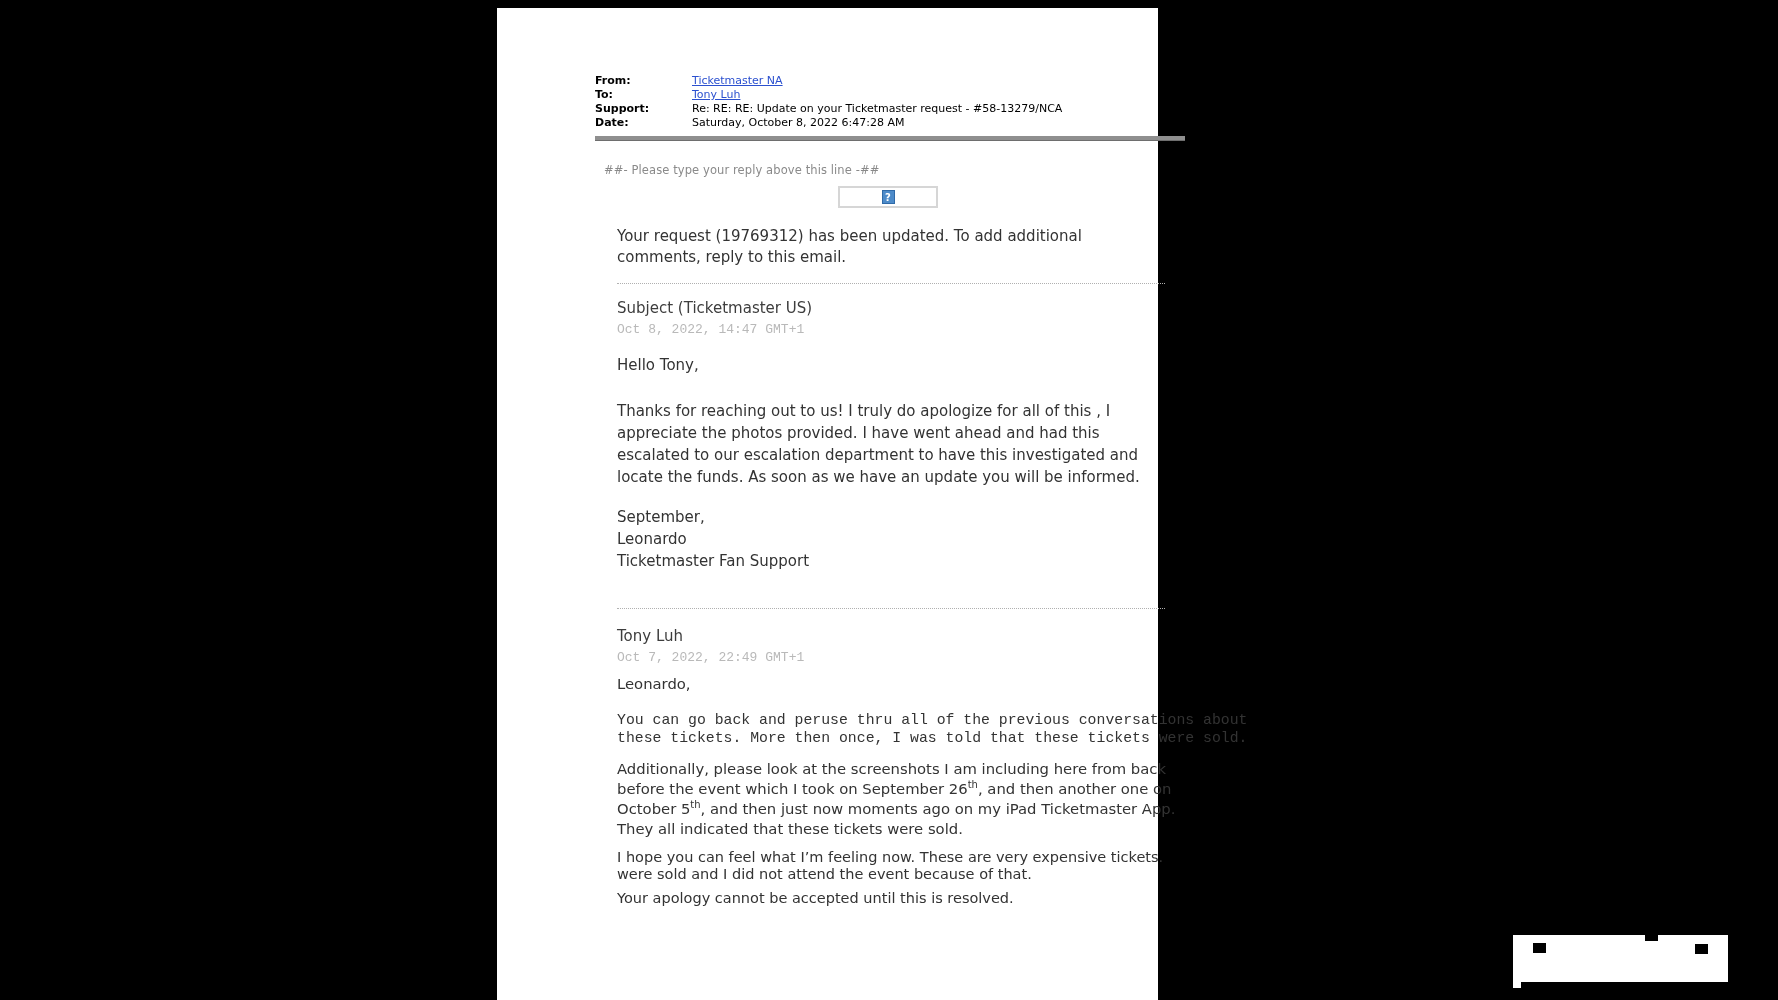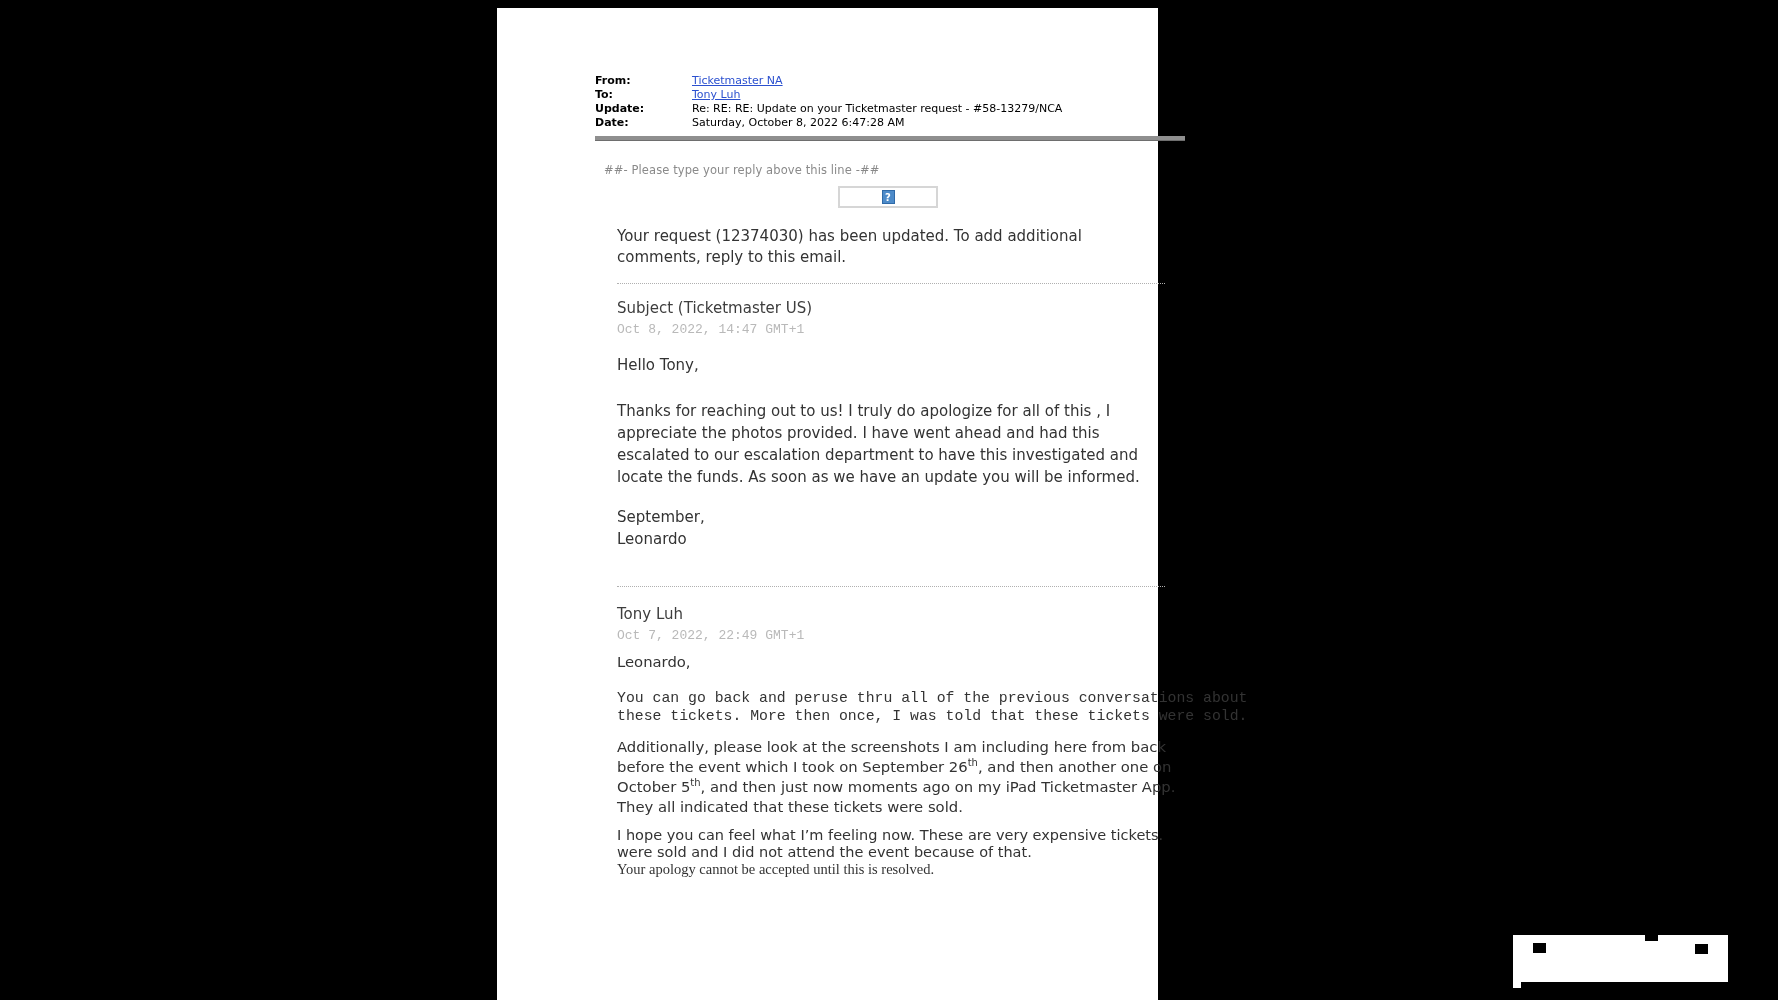--- a/index.html
+++ b/index.html
@@ -57,21 +57,21 @@
 
   .greeting-1 { margin-top:17px; font-size:15px; line-height:21px; }
   .para-1 { margin-top:24px; font-size:15px; line-height:22px; }
   .sig { margin-top:18px; font-size:15px; line-height:22px; }
 
   .author-2 { margin-top:17px; }
   .greeting-2 { margin-top:9px; font-size:14.8px; line-height:18px; }
   .t-p1 { margin-top:18px; font-size:14.8px; line-height:18px;font-family:Liberation Mono, monospace; }
   .t-p2 { margin-top:12px; font-size:14.8px; line-height:20px; }
   .t-p3 { margin-top:10px; font-size:14.5px; line-height:17px; }
-  .t-p4 { font-size:14.5px; line-height:17px;font-family:Liberation Serif, serif; }
+  .t-p4 { margin-top:7px; font-size:14.5px; line-height:17px; }
   sup { font-size:10px; line-height:0; }
 
   
   .redact {
     position:absolute; left:1513px; top:935px; width:215px; height:47px;
     background:#ffffff;
   }
   .redact .mark { position:absolute; background:#000; }
   .redact .m1 { left:20px; top:8px; width:13px; height:10px; }
   .redact .m2 { left:182px; top:9px; width:13px; height:10px; }
@@ -85,59 +85,60 @@
   <div class="page">
 
     <div class="mail-header">
       <div class="row">
         <span class="lbl">From:</span><a href="#" class="val-link">Ticketmaster NA</a>
       </div>
       <div class="row">
         <span class="lbl">To:</span><a href="#" class="val-link">Tony Luh</a>
       </div>
       <div class="row">
-        <span class="lbl">Update:</span><span class="val">Re: RE: RE: Update on your Ticketmaster request - #58-13279/NCA</span>
+        <span class="lbl">Support:</span><span class="val">Re: RE: RE: Update on your Ticketmaster request - #58-13279/NCA</span>
       </div>
       <div class="row">
         <span class="lbl">Date:</span><span class="val">Saturday, October 8, 2022 6:47:28 AM</span>
       </div>
     </div>
 
     <div class="header-rule"></div>
 
     <div class="reply-hint">##- Please type your reply above this line -##</div>
 
     <div class="img-placeholder">
       <span class="broken-icon">?</span>
     </div>
 
     <div class="content">
 
       <div class="intro">
-        <div class="line">Your request (12374030) has been updated. To add additional</div>
+        <div class="line">Your request (19769312) has been updated. To add additional</div>
         <div class="line">comments, reply to this email.</div>
       </div>
 
       <div class="dotted"></div>
 
       <div class="author">Subject (Ticketmaster US)</div>
       <div class="tstamp">Oct 8, 2022, 14:47 GMT+1</div>
 
       <div class="greeting-1 line">Hello Tony,</div>
 
       <div class="para-1">
         <div class="line">Thanks for reaching out to us! I truly do apologize for all of this , I</div>
         <div class="line">appreciate the photos provided. I have went ahead and had this</div>
         <div class="line">escalated to our escalation department to have this investigated and</div>
         <div class="line">locate the funds. As soon as we have an update you will be informed.</div>
       </div>
 
       <div class="sig">
         <div class="line">September,</div>
         <div class="line">Leonardo</div>
+        <div class="line">Ticketmaster Fan Support</div>
       </div>
 
       <div class="dotted dotted-2"></div>
 
       <div class="author author-2">Tony Luh</div>
       <div class="tstamp">Oct 7, 2022, 22:49 GMT+1</div>
 
       <div class="greeting-2 line">Leonardo,</div>
 
       <div class="t-p1">

